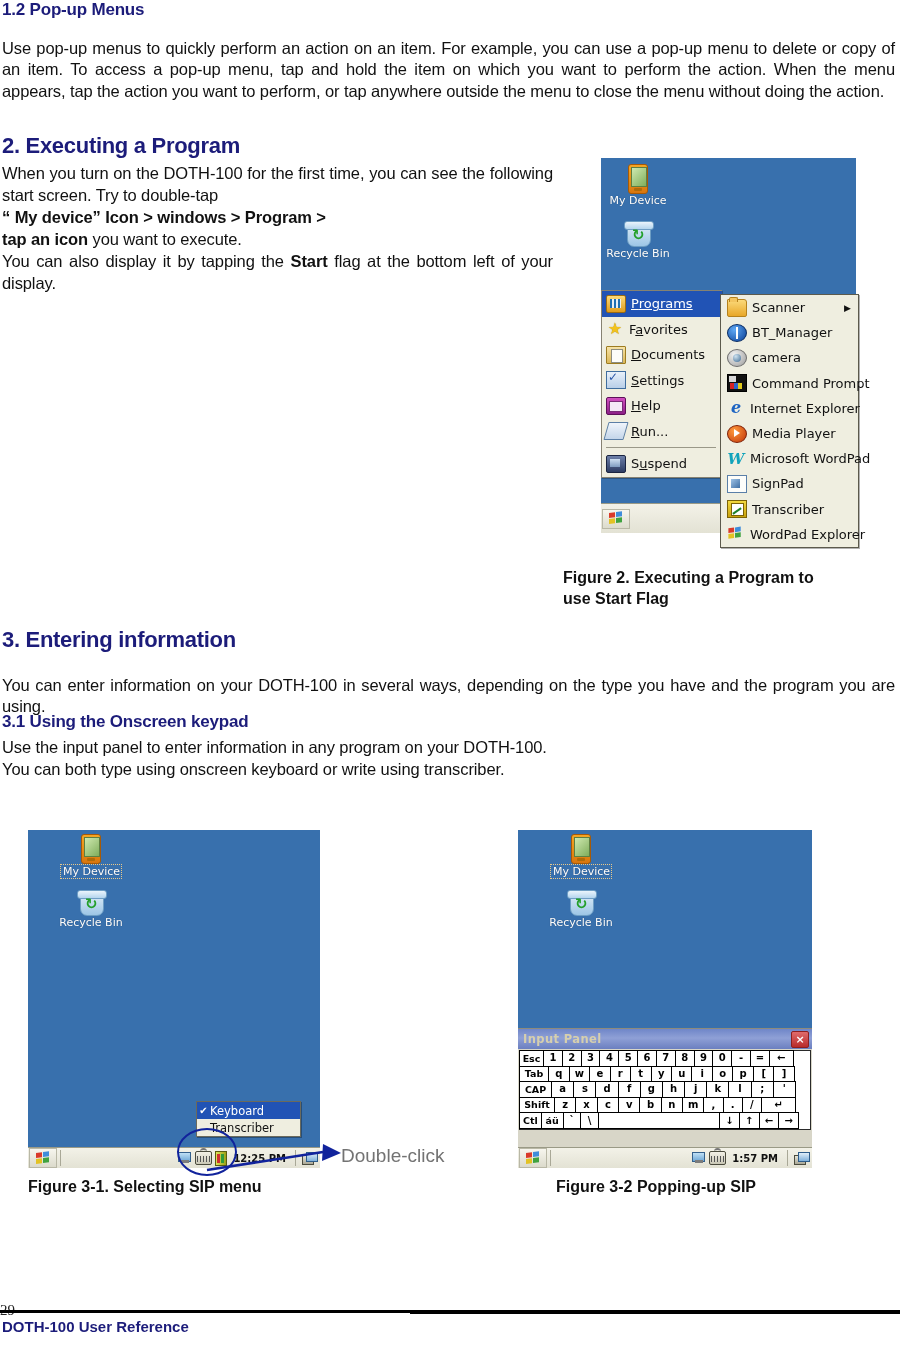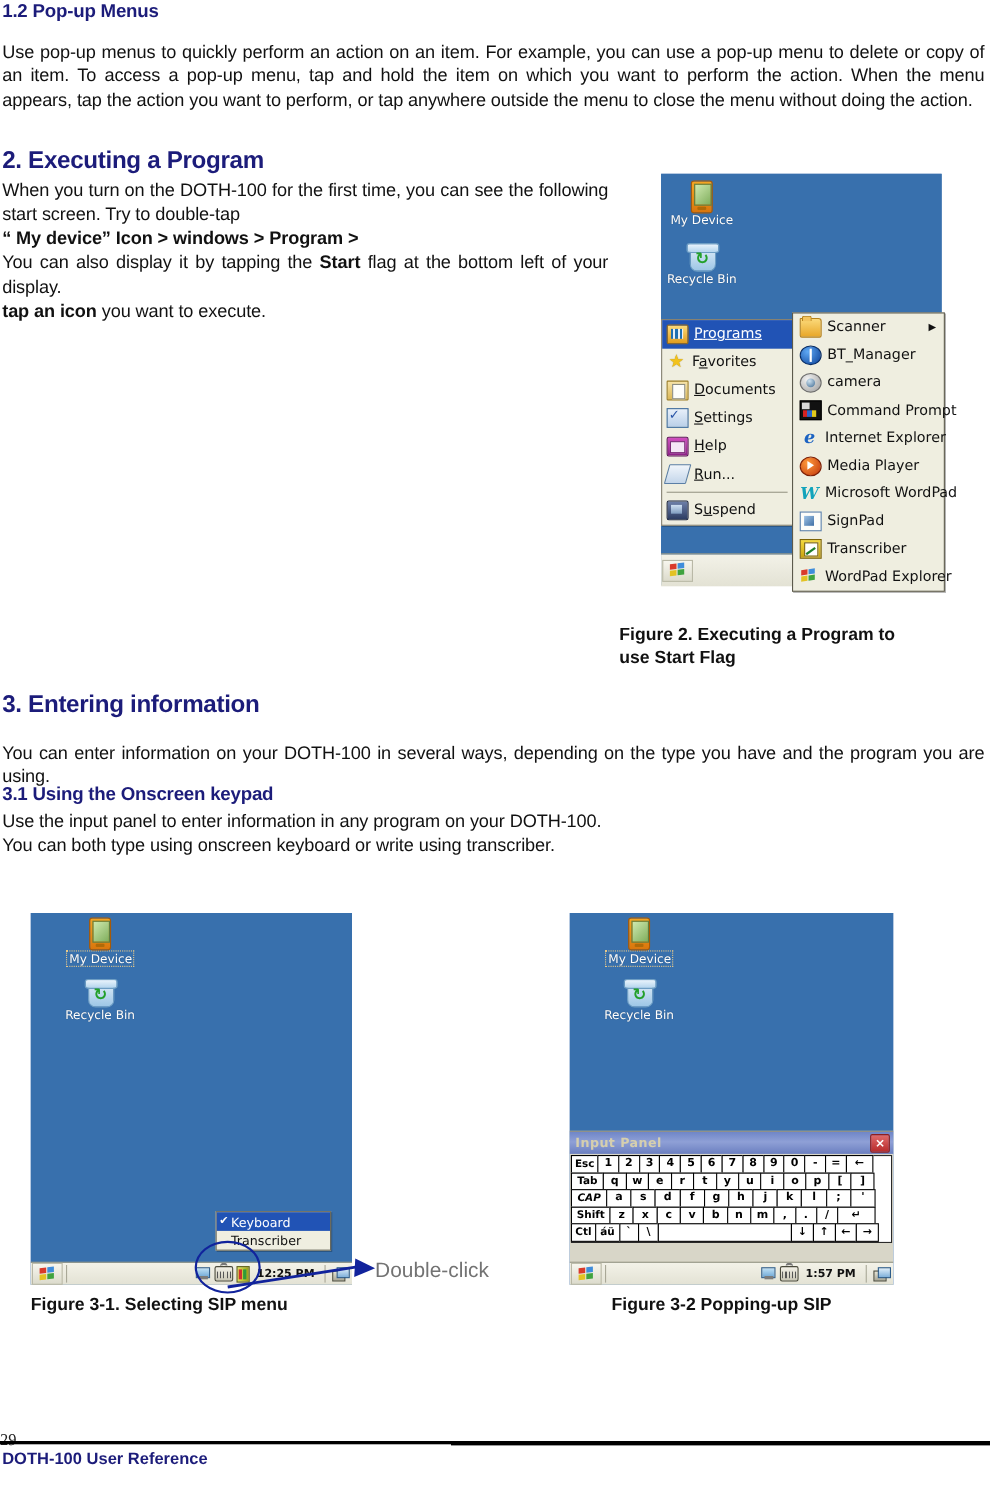--- a/index.html
+++ b/index.html
@@ -249,22 +249,22 @@
 <div class="page">
 
   <h3 class="h-sub" id="sec12-title">1.2 Pop-up Menus</h3>
   <p class="body-txt" id="sec12-para">Use pop-up menus to quickly perform an action on an item. For example, you can use a pop-up menu to delete or copy of an item. To access a pop-up menu, tap and hold the item on which you want to perform the action. When the menu appears, tap the action you want to perform, or tap anywhere outside the menu to close the menu without doing the action.</p>
 
   <h2 class="h-main" id="sec2-title">2. Executing a Program</h2>
 
   <div id="sec2-col">
     <p class="body-txt" style="margin:0;">When you turn on the DOTH-100 for the first time, you can see the following start screen. Try to double-tap</p>
     <p class="body-txt nojust b" style="margin:0;">“ My device”  Icon &gt; windows &gt; Program &gt;</p>
+    <p class="body-txt nojust" style="margin:0;"><span class="b">tap an icon</span><span> you want to execute.</span></p>
     <p class="body-txt" style="margin:0;"><span>You can also display it by tapping the </span><span class="b">Start</span><span> flag at the bottom left of your display.</span></p>
-    <p class="body-txt nojust" style="margin:0;"><span class="b">tap an icon</span><span> you want to execute.</span></p>
   </div>
 
   <div class="ce" id="fig2" style="left:601px;top:158px;width:255px;height:374px;">
     <div class="ce-desk"></div>
 
     <div class="desk-icon" style="left:6px;top:6px;width:62px;">
       <div class="ico-pda">
         <div class="body"></div>
           <div class="scr"></div>
           <div class="btn"></div>
@@ -306,21 +306,21 @@
         <span class="sm-ico i-run"></span>
         <span class="txt"><u>R</u>un...</span>
       </div>
       <div class="sm-div"></div>
       <div class="sm-item">
         <span class="sm-ico i-susp"></span>
         <span class="txt">S<u>u</u>spend</span>
       </div>
     </div>
 
-    <div class="submenu" id="fig2-submenu" style="left:119px;top:126px;width:137px;">
+    <div class="submenu" id="fig2-submenu" style="left:119px;top:136px;width:137px;">
       <div class="sub-item">
         <span class="sm-ico i-folder"></span>
         <span>Scanner</span>
         <span class="arrow">▶</span>
       </div>
       <div class="sub-item">
         <span class="sm-ico i-bt"></span>
         <span>BT_Manager</span>
       </div>
       <div class="sub-item">
@@ -508,21 +508,21 @@
             <div class="key" style="width: 21.4925px;">t</div>
             <div class="key" style="width: 21.4925px;">y</div>
             <div class="key" style="width: 21.4925px;">u</div>
             <div class="key" style="width: 21.4925px;">i</div>
             <div class="key" style="width: 21.4925px;">o</div>
             <div class="key" style="width: 21.4925px;">p</div>
             <div class="key" style="width: 21.4925px;">[</div>
             <div class="key" style="width: 21.4925px;">]</div>
           </div>
           <div class="kb-row">
-            <div class="key wide" style="width: 33.1034px; font-style: italic;">CAP</div>
+            <div class="key wide" style="width: 33.1034px;">CAP</div>
             <div class="key" style="width: 23.1724px;">a</div>
             <div class="key" style="width: 23.1724px;">s</div>
             <div class="key" style="width: 23.1724px;">d</div>
             <div class="key" style="width: 23.1724px;">f</div>
             <div class="key" style="width: 23.1724px;">g</div>
             <div class="key" style="width: 23.1724px;">h</div>
             <div class="key" style="width: 23.1724px;">j</div>
             <div class="key" style="width: 23.1724px;">k</div>
             <div class="key" style="width: 23.1724px;">l</div>
             <div class="key" style="width: 23.1724px;">;</div>

